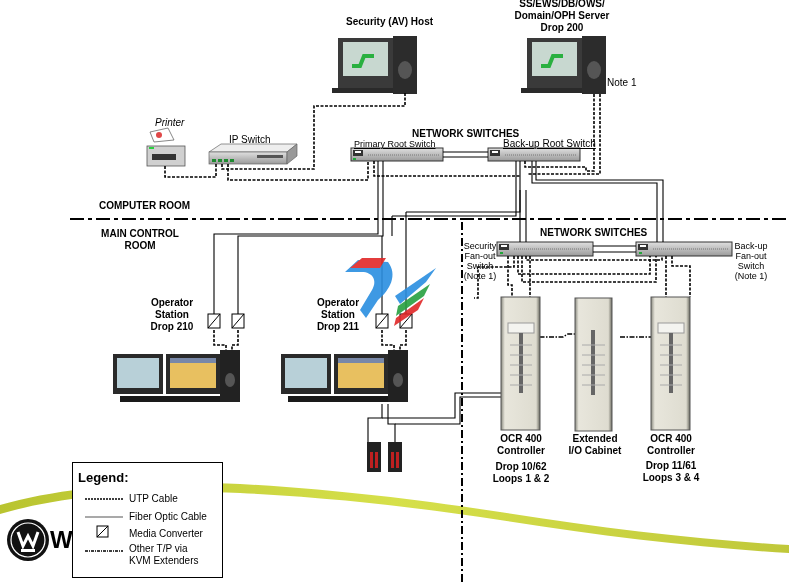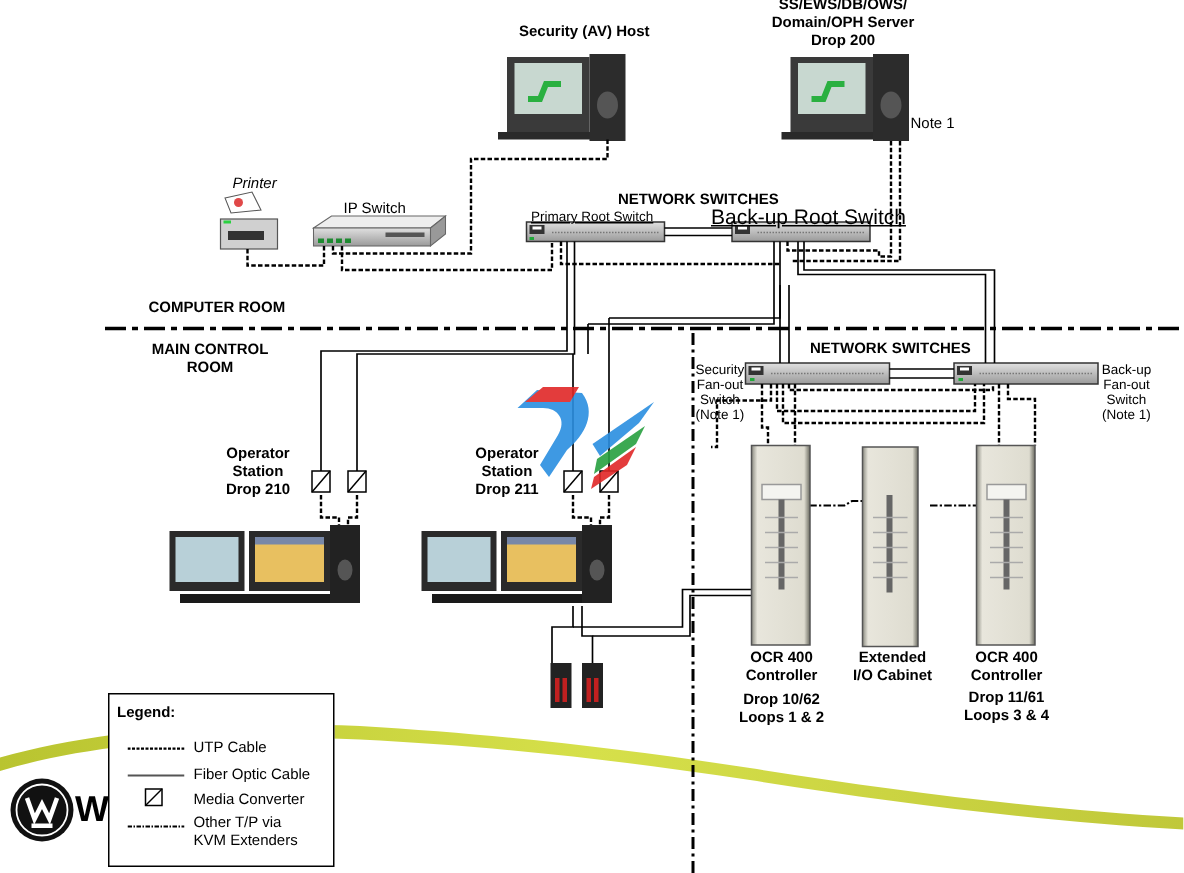--- a/index.html
+++ b/index.html
@@ -2,21 +2,21 @@
 <html><head>
 <meta charset="utf-8">
 <style>
   html, body { margin:0; padding:0; background:#ffffff; }
   body { width:789px; height:582px; position:relative; overflow:hidden; font-family:"Liberation Sans", sans-serif; color:#000; }
   svg.canvas { position:absolute; left:0; top:0; }
   .lbl { position:absolute; font-family:"Liberation Sans", sans-serif; font-size:10px; line-height:12px; white-space:nowrap; }
   .b { font-weight:bold; }
   .c { text-align:center; }
   .legend { position:absolute; left:72px; top:462px; width:149px; height:114px; border:1px solid #000; background:#fff; }
-  .legend .title { position:absolute; left:5px; top:7px; font-weight:bold; font-size:10px; }
+  .legend .title { position:absolute; left:5px; top:7px; font-weight:bold; font-size:13px; }
   .legend .row { position:absolute; left:56px; font-size:10px; line-height:12px; }
   .legend .sw { position:absolute; left:12px; width:38px; }
 </style>
 </head>
 <body>
 
 <svg class="canvas" width="789" height="582" viewBox="0 0 789 582">
   <defs>
     <linearGradient id="swg" x1="0" x2="1" y1="0" y2="0">
       <stop offset="0" stop-color="#b9c430"></stop>
@@ -252,21 +252,21 @@
 
 <div class="lbl b" style="left:332px;top:16px;margin-left:14px;">Security (AV) Host</div>
 <div class="lbl b c" style="left:512px;top:-2px;width:100px;">SS/EWS/DB/OWS/</div>
 <div class="lbl b c" style="left:512px;top:10px;width:100px;">Domain/OPH Server</div>
 <div class="lbl b c" style="left:512px;top:22px;width:100px;">Drop 200</div>
 <div class="lbl" style="left:607px;top:77px;">Note 1</div>
 <div class="lbl" style="left:155px;top:117px;font-style:italic;">Printer</div>
 <div class="lbl" style="left:229px;top:134px;">IP Switch</div>
 <div class="lbl b" style="left:412px;top:128px;">NETWORK SWITCHES</div>
 <div class="lbl" style="left:354px;top:138px;font-size:9px;text-decoration:underline;">Primary Root Switch</div>
-<div class="lbl" style="left:474px;top:138px;font-size:14px;text-decoration:underline;">Back-up Root Switch</div>
+<div class="lbl" style="left:503px;top:138px;font-size:10px;text-decoration:underline;">Back-up Root Switch</div>
 
 <div class="lbl b" style="left:99px;top:200px;">COMPUTER ROOM</div>
 <div class="lbl b c" style="left:100px;top:228px;width:80px;">MAIN CONTROL</div>
 <div class="lbl b c" style="left:100px;top:240px;width:80px;">ROOM</div>
 
 <div class="lbl b" style="left:540px;top:227px;">NETWORK SWITCHES</div>
 <div class="lbl c" style="left:462px;top:241px;width:36px;font-size:9px;line-height:10px;">
   <div>Security</div>
   <div>Fan-out</div>
   <div>Switch</div>

